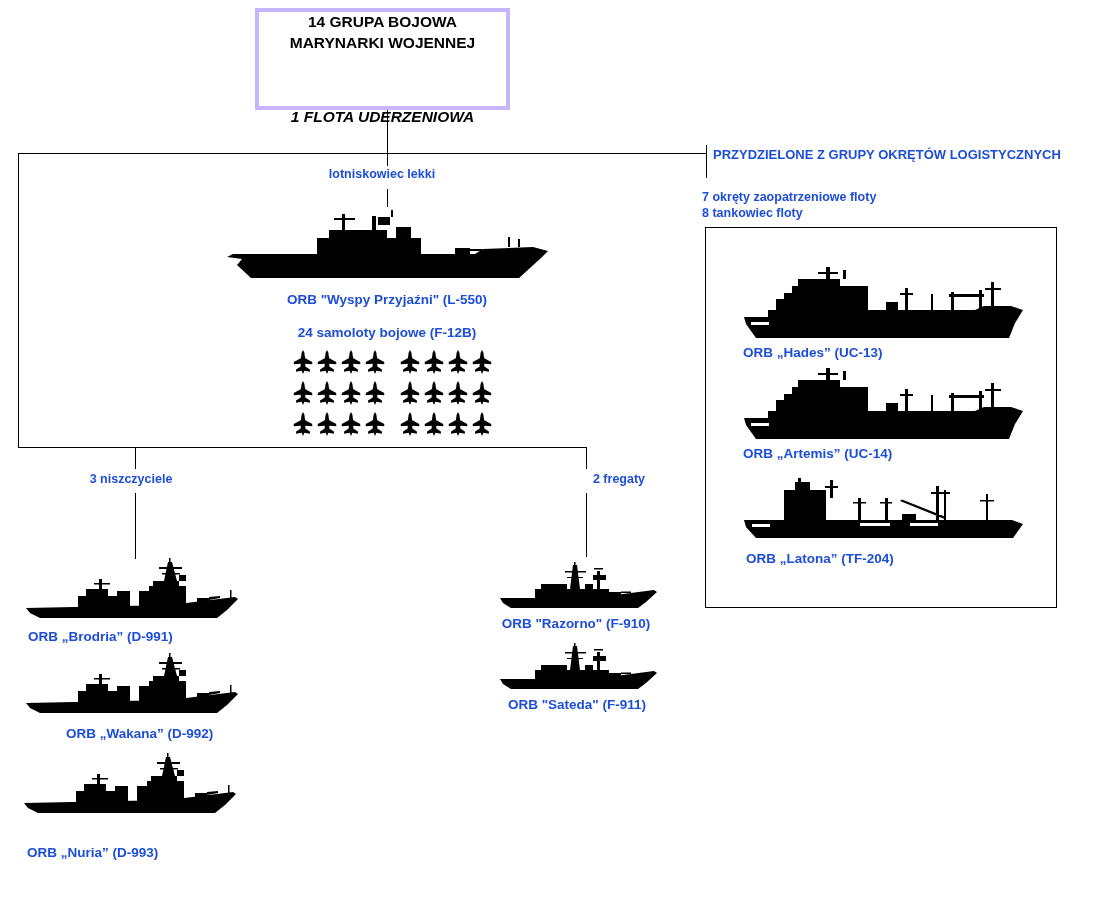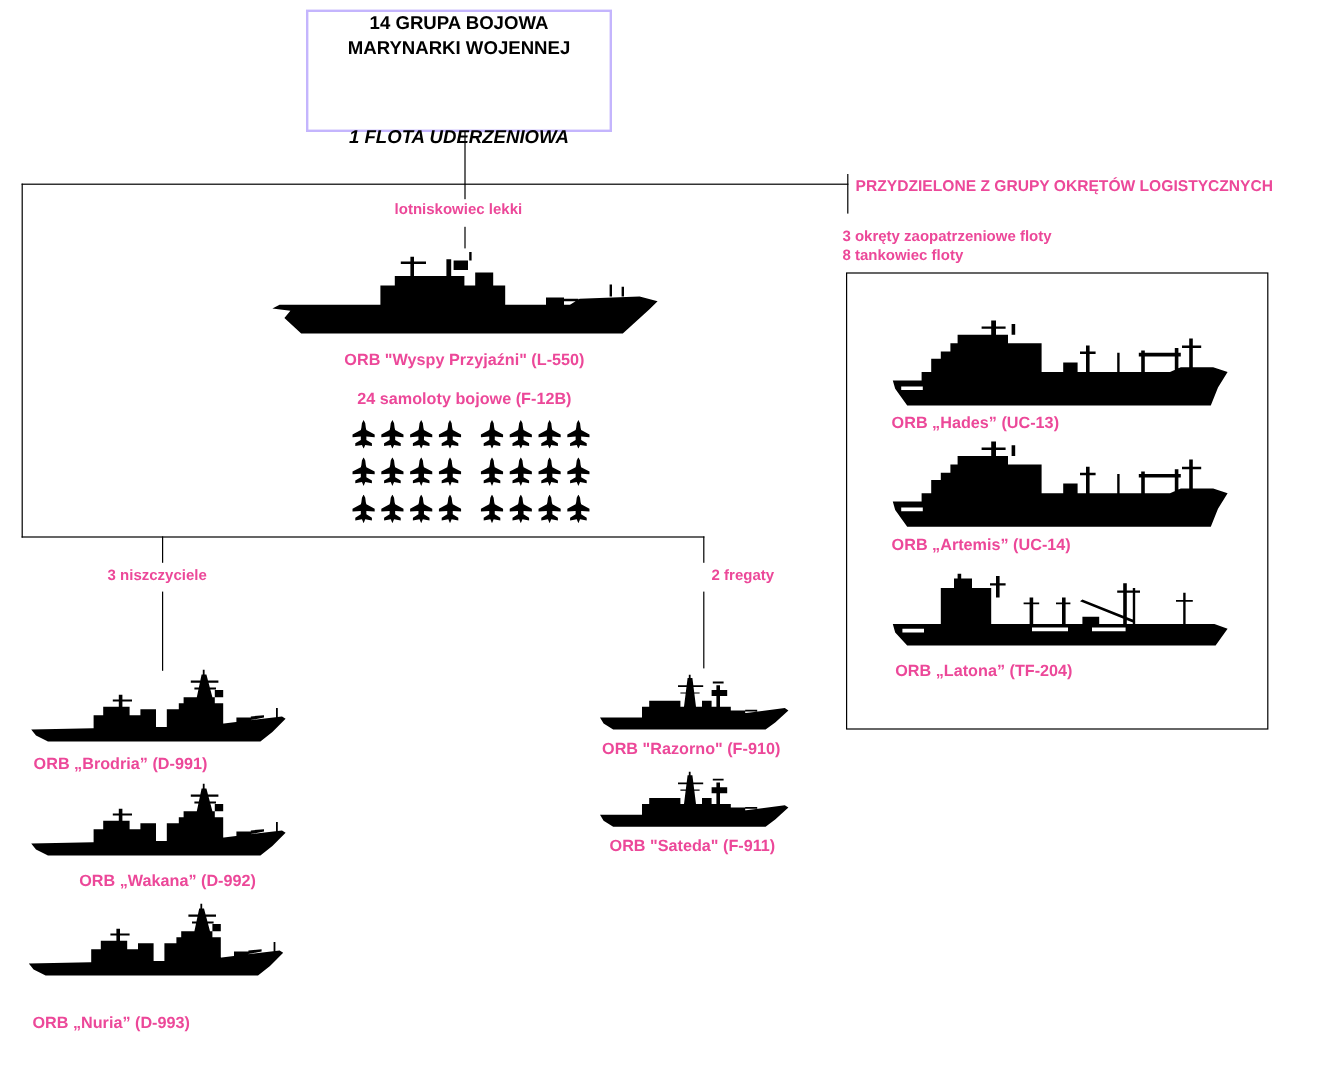--- a/index.html
+++ b/index.html
@@ -1,30 +1,30 @@
 <!DOCTYPE html>
 <html><head>
 <meta charset="utf-8">
 <style>
   html,body{margin:0;padding:0;background:#fff;}
   .canvas{
     position:relative;width:1100px;height:900px;background:#ffffff;
     font-family:"Liberation Sans",sans-serif;color:#000;overflow:hidden;
   }
   .ln{position:absolute;background:#000;}
-  .lbl{position:absolute;font-weight:bold;white-space:nowrap;color:#ec4899;}
+  .lbl{position:absolute;font-weight:bold;white-space:nowrap;color:#1d4ed8;}
   .ctr{transform:translateX(-50%);}
   .sz-branch{font-size:12.5px;}
   .sz-ship{font-size:13.5px;}
   .sz-note{font-size:12.5px;line-height:16px;}
   .sz-header{font-size:13px;}
   .ship{position:absolute;display:block;}
   .unit-box{
     position:absolute;left:255px;top:8px;width:255px;height:102px;
-    border:2px solid #c4b5fd;box-sizing:border-box;display:flex;flex-direction:column;gap:12px;
+    border:4px solid #c4b5fd;box-sizing:border-box;display:flex;flex-direction:column;gap:12px;
   }
   .unit-title{
     flex:57;display:flex;flex-direction:column;justify-content:center;align-items:center;
     font-weight:bold;font-size:15.5px;line-height:1.35;
   }
   .unit-divider{height:2px;background:#000;}
   .unit-sub{
     flex:37;display:flex;align-items:center;justify-content:center;
     font-weight:bold;font-style:italic;font-size:15.5px;margin-top:30px;
   }
@@ -233,21 +233,21 @@
   <svg class="ship" style="left:497px;top:562px;width:165px;height:50px;">
       <use href="#sym-frigate"></use>
     </svg>
   <div class="lbl ctr sz-ship" style="left:576px;top:616px;">ORB "Razorno" (F-910)</div>
   <svg class="ship" style="left:497px;top:643px;width:165px;height:50px;">
       <use href="#sym-frigate"></use>
     </svg>
   <div class="lbl ctr sz-ship" style="left:577px;top:697px;">ORB "Sateda" (F-911)</div>
 
   <div class="lbl sz-header" style="left:713px;top:147px;">PRZYDZIELONE Z GRUPY OKRĘTÓW LOGISTYCZNYCH</div>
-  <div class="lbl sz-note" style="left:702px;top:189px;">3 okręty zaopatrzeniowe floty</div>
+  <div class="lbl sz-note" style="left:702px;top:189px;">7 okręty zaopatrzeniowe floty</div>
   <div class="lbl sz-note" style="left:702px;top:205px;">8 tankowiec floty</div>
   <div class="log-box"></div>
   <svg class="ship" style="left:740px;top:266px;width:285px;height:74px;">
       <use href="#sym-supply"></use>
     </svg>
   <div class="lbl sz-ship" style="left:743px;top:345px;">ORB „Hades” (UC-13)</div>
   <svg class="ship" style="left:740px;top:367px;width:285px;height:74px;">
       <use href="#sym-supply"></use>
     </svg>
   <div class="lbl sz-ship" style="left:743px;top:446px;">ORB „Artemis” (UC-14)</div>

